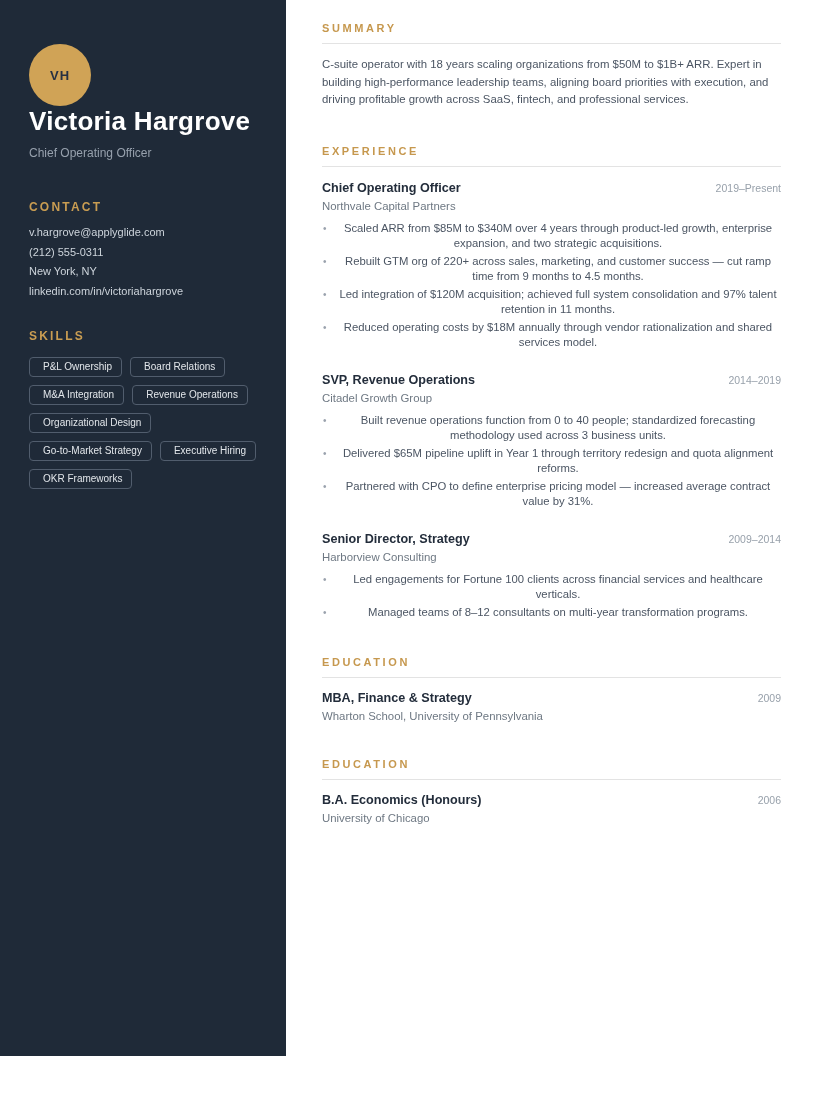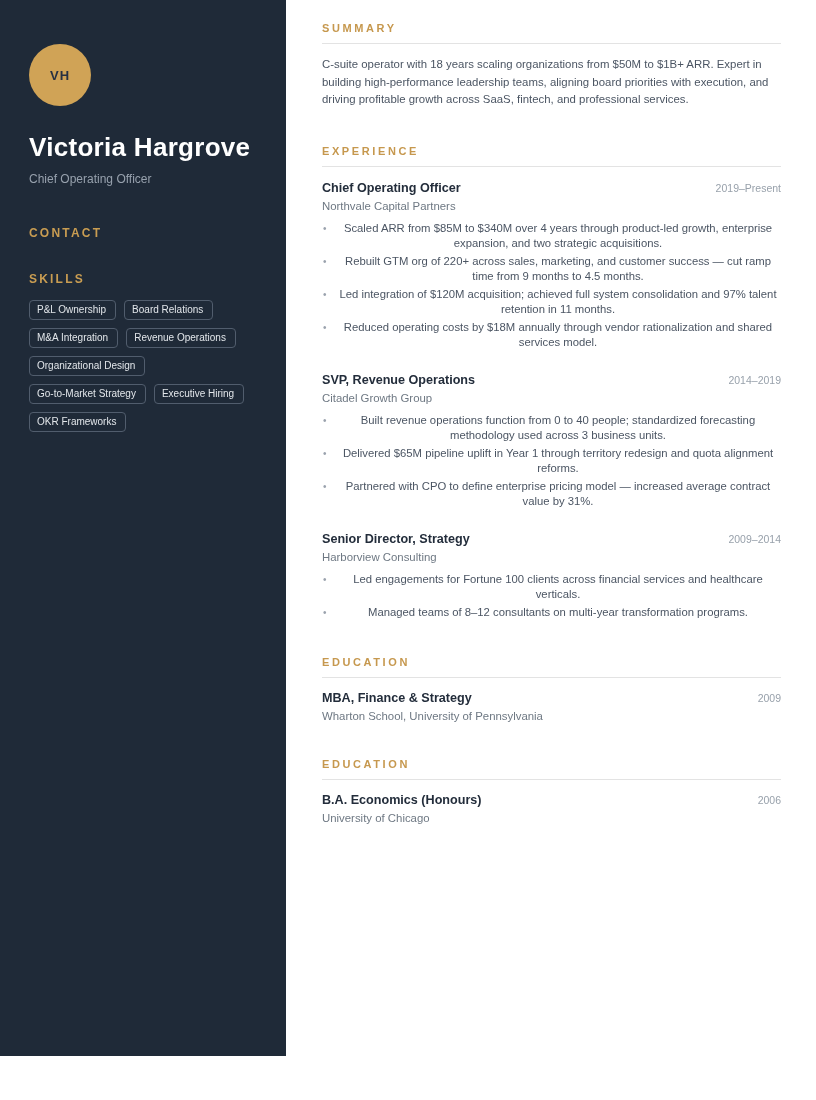--- a/index.html
+++ b/index.html
@@ -26,21 +26,20 @@
     width: 62px; height: 62px;
     border-radius: 50%;
     background: #d0a356;
     color: #273142;
     font-size: 13px;
     font-weight: bold;
     letter-spacing: 1px;
     display: flex; align-items: center; justify-content: center;
   }
   .person-name {
-    margin-top: 26px;
     font-size: 26px;
     font-weight: bold;
     color: #ffffff;
     letter-spacing: 0.3px;
   }
   .person-title {
     margin-top: 9px;
     font-size: 12px;
     color: #97a1ad;
   }
@@ -61,21 +60,21 @@
   .side-heading.skills { margin-top: 32px; }
   .pills {
     margin-top: 14px;
     display: flex;
     flex-wrap: wrap;
     gap: 8px;
   }
   .pill {
     border: 1px solid #515d6d;
     border-radius: 4px;
-    padding: 3px 9px 4px 7px;
+    padding: 3px 9px 4px 13px;
     font-size: 10px;
     color: #e2e6ea;
     white-space: nowrap;
   }
 
   
   .main {
     position: absolute;
     left: 286px; top: 0;
     width: 530px;
@@ -153,20 +152,26 @@
 <div class="page">
 
   <aside class="sidebar">
     <div class="avatar">
       <span>VH</span>
     </div>
     <h1 class="person-name">Victoria Hargrove</h1>
     <div class="person-title">Chief Operating Officer</div>
 
     <div class="side-heading">CONTACT</div>
+    <div class="contact-list">
+      <div class="contact-item">v.hargrove@applyglide.com</div>
+      <div class="contact-item">(212) 555-0311</div>
+      <div class="contact-item">New York, NY</div>
+      <div class="contact-item">linkedin.com/in/victoriahargrove</div>
+    </div>
 
     <div class="side-heading skills">SKILLS</div>
     <div class="pills">
       <span class="pill">P&amp;L Ownership</span>
       <span class="pill">Board Relations</span>
       <span class="pill">M&amp;A Integration</span>
       <span class="pill">Revenue Operations</span>
       <span class="pill">Organizational Design</span>
       <span class="pill">Go-to-Market Strategy</span>
       <span class="pill">Executive Hiring</span>

